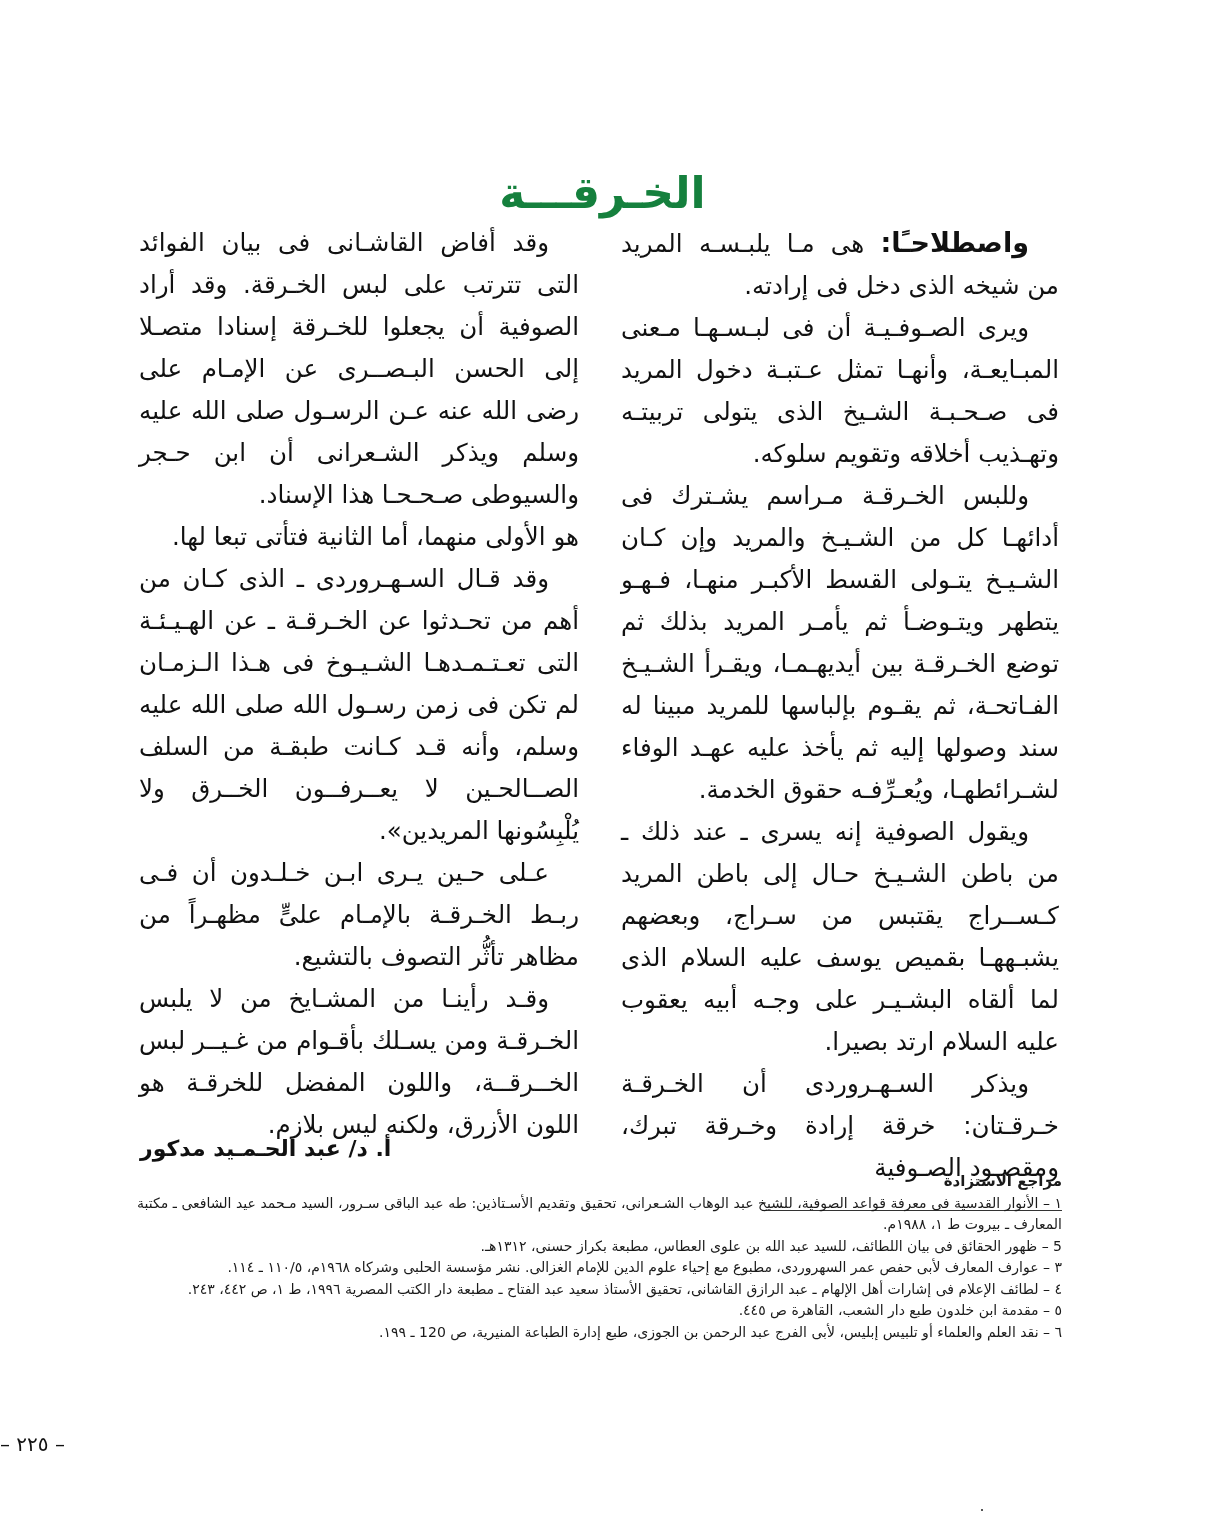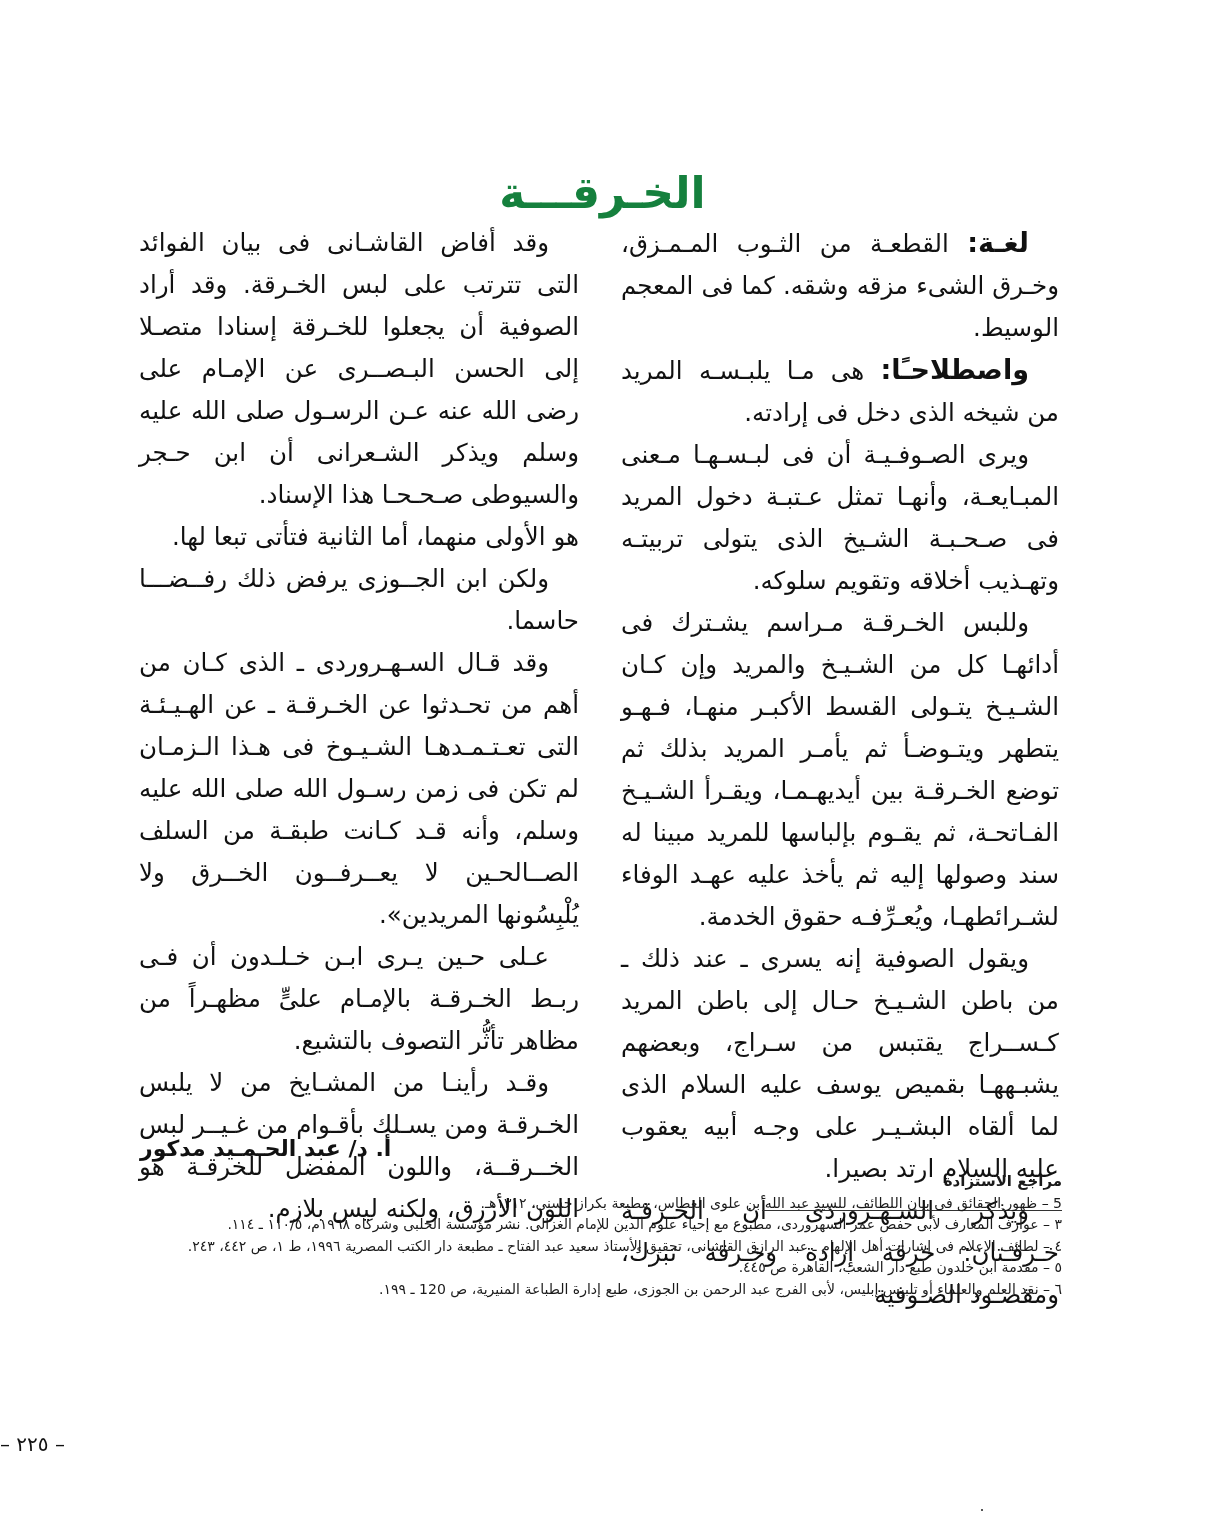--- a/index.html
+++ b/index.html
@@ -103,43 +103,42 @@
     }
   </style>
 </head>
 <body>
 
 <div class="page">
 
   <h1 class="title">الخـرقـــة</h1>
 
   <div class="column col-right">
-    <p class="para"><span class="term">لغـة:</span><span> القطعـة من الثـوب المـمـزق، وخـرق الشىء مزقه وشقه. كما فى المعجم الوسيط.</span></p>
     <p class="para"><span class="term">واصطلاحـًا:</span><span> هى مـا يلبـسـه المريد من شيخه الذى دخل فى إرادته.</span></p>
     <p class="para">ويرى الصـوفـيـة أن فى لبـسـهـا مـعنى المبـايعـة، وأنهـا تمثل عـتبـة دخول المريد فى صـحـبـة الشـيخ الذى يتولى تربيتـه وتهـذيب أخلاقه وتقويم سلوكه.</p>
     <p class="para">وللبس الخـرقـة مـراسم يشـترك فى أدائهـا كل من الشـيـخ والمريد وإن كـان الشـيـخ يتـولى القسط الأكبـر منهـا، فـهـو يتطهر ويتـوضـأ ثم يأمـر المريد بذلك ثم توضع الخـرقـة بين أيديهـمـا، ويقـرأ الشـيـخ الفـاتحـة، ثم يقـوم بإلباسها للمريد مبينا له سند وصولها إليه ثم يأخذ عليه عهـد الوفاء لشـرائطهـا، ويُعـرِّفـه حقوق الخدمة.</p>
     <p class="para">ويقول الصوفية إنه يسرى ـ عند ذلك ـ من باطن الشـيـخ حـال إلى باطن المريد كـســراج يقتبس من سـراج، وبعضهم يشبـههـا بقميص يوسف عليه السلام الذى لما ألقاه البشـيـر على وجـه أبيه يعقوب عليه السلام ارتد بصيرا.</p>
     <p class="para">ويذكر السـهـروردى أن الخـرقـة خـرقـتان: خرقة إرادة وخـرقة تبرك، ومقصـود الصـوفية</p>
   </div>
 
   <div class="column col-left">
     <p class="para">وقد أفاض القاشـانى فى بيان الفوائد التى تترتب على لبس الخـرقة. وقد أراد الصوفية أن يجعلوا للخـرقة إسنادا متصـلا إلى الحسن البـصــرى عن الإمـام على رضى الله عنه عـن الرسـول صلى الله عليه وسلم ويذكر الشـعرانى أن ابن حـجر والسيوطى صـحـحـا هذا الإسناد.</p>
     <p class="para noindent">هو الأولى منهما، أما الثانية فتأتى تبعا لها.</p>
-    <p class="para">ولكن ابن الجــوزى يرفض ذلك رفــضـــا حاسما.</p>
     <p class="para">وقد قـال السـهـروردى ـ الذى كـان من أهم من تحـدثوا عن الخـرقـة ـ عن الهـيـئـة التى تعـتـمـدهـا الشـيـوخ فى هـذا الـزمـان لم تكن فى زمن رسـول الله صلى الله عليه وسلم، وأنه قـد كـانت طبقـة من السلف الصــالحـين لا يعــرفــون الخــرق ولا يُلْبِسُونها المريدين».</p>
     <p class="para">عـلى حـين يـرى ابـن خـلـدون أن فـى ربـط الخـرقـة بالإمـام علىٍّ مظهـراً من مظاهر تأثُّر التصوف بالتشيع.</p>
     <p class="para">وقـد رأينـا من المشـايخ من لا يلبس الخـرقـة ومن يسـلك بأقـوام من غـيــر لبس الخــرقــة، واللون المفضل للخرقـة هو اللون الأزرق، ولكنه ليس بلازم.</p>
   </div>
 
   <div class="author">أ. د/ عبد الحـمـيد مدكور</div>
 
   <div class="rule"></div>
 
   <div class="refs">
     <div class="refs-heading">مراجع الاستزادة</div>
+    <div class="ref-item">١ – الأنوار القدسية فى معرفة قواعد الصوفية، للشيخ عبد الوهاب الشـعرانى، تحقيق وتقديم الأسـتاذين: طه عبد الباقى سـرور، السيد مـحمد عيد الشافعى ـ مكتبة المعارف ـ بيروت ط ١، ١٩٨٨م.</div>
     <div class="ref-item">5 – ظهور الحقائق فى بيان اللطائف، للسيد عبد الله بن علوى العطاس، مطبعة بكراز حسنى، ١٣١٢هـ.</div>
     <div class="ref-item">٣ – عوارف المعارف لأبى حفص عمر السهروردى، مطبوع مع إحياء علوم الدين للإمام الغزالى. نشر مؤسسة الحلبى وشركاه ١٩٦٨م، ١١٠/٥ ـ ١١٤.</div>
     <div class="ref-item">٤ – لطائف الإعلام فى إشارات أهل الإلهام ـ عبد الرازق القاشانى، تحقيق الأستاذ سعيد عبد الفتاح ـ مطبعة دار الكتب المصرية ١٩٩٦، ط ١، ص ٤٤٢، ٢٤٣.</div>
     <div class="ref-item">٥ – مقدمة ابن خلدون طبع دار الشعب، القاهرة ص ٤٤٥.</div>
     <div class="ref-item">٦ – نقد العلم والعلماء أو تلبيس إبليس، لأبى الفرج عبد الرحمن بن الجوزى، طبع إدارة الطباعة المنيرية، ص 120 ـ ١٩٩.</div>
   </div>
 
   <div class="page-number">– ٢٢٥ –</div>
 
   <div class="speck"></div>

